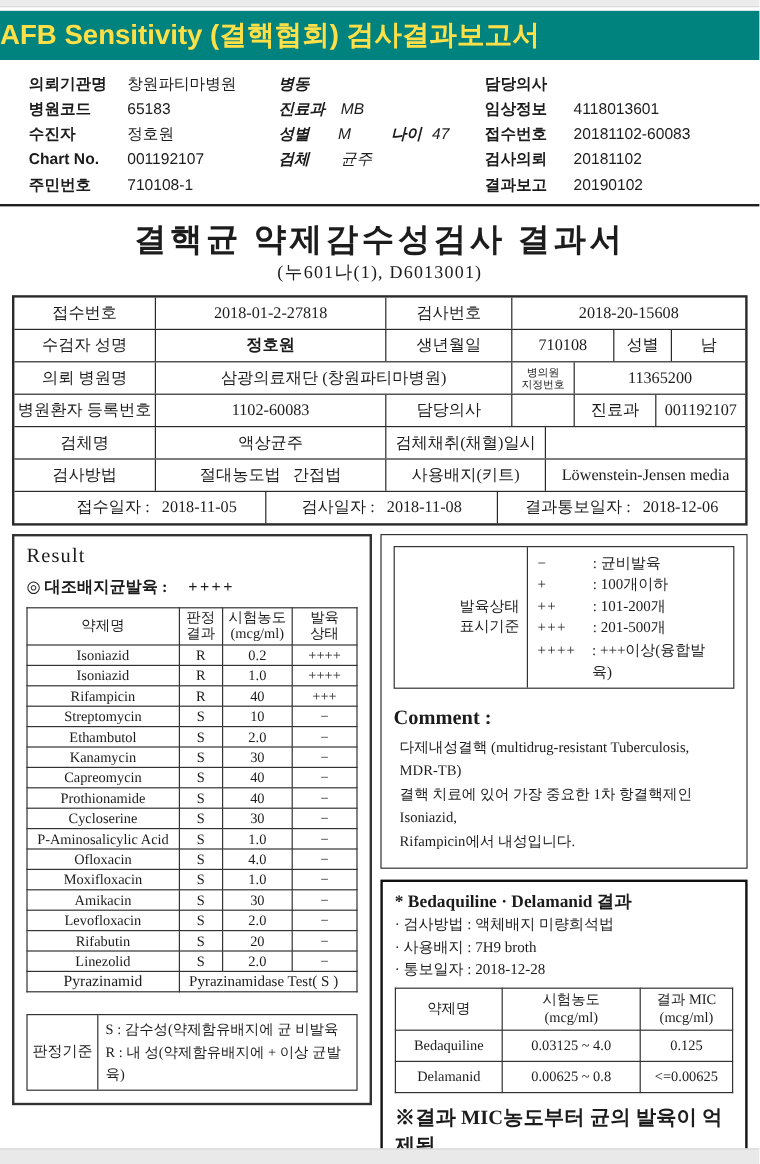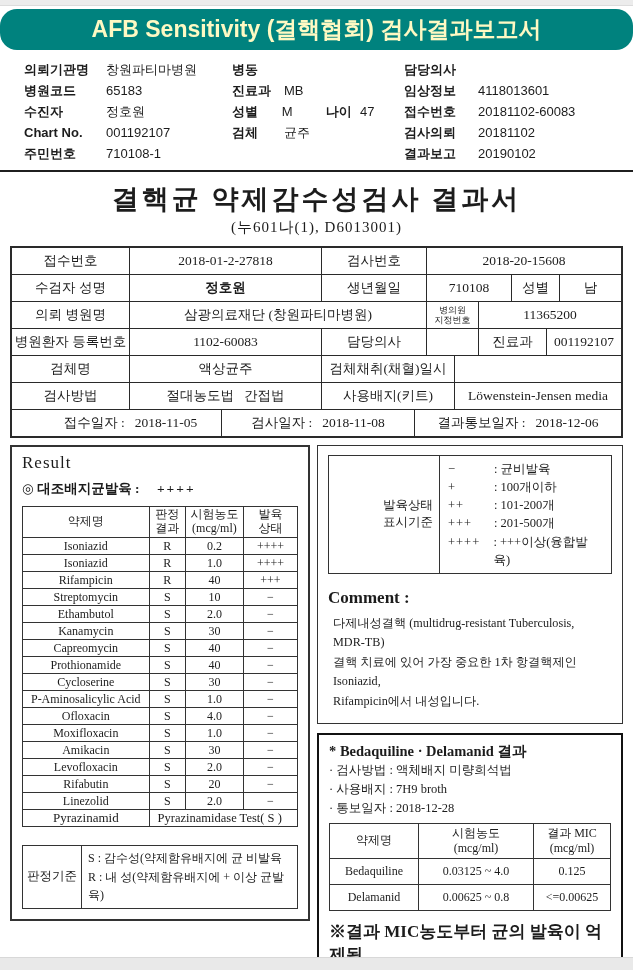--- a/index.html
+++ b/index.html
@@ -2,30 +2,29 @@
 <html><head>
 <meta charset="utf-8">
 <style>
   html,body{margin:0;padding:0;}
   body{
     width:633px;height:970px;background:#ffffff;position:relative;overflow:hidden;
     font-family:"Liberation Serif","DejaVu Serif",serif;color:#1c1c1c;
   }
   .top-strip{height:5px;background:#ececec;border-bottom:1px solid #dcdcdc;}
   .banner{
-    margin-top:3px;height:41px;line-height:41px;text-align:center;
-    background:#00827E;color:#fef9c3;font-weight:bold;font-size:23px;
+    margin-top:3px;height:41px;line-height:41px;
+    background:#00827E;color:#fde047;font-weight:bold;font-size:23px;
     font-family:"Liberation Sans","DejaVu Sans",sans-serif;
-    border-radius:17px;
   }
   
   .patient-info{display:flex;padding:9px 0 3px 24px;font-size:13px;
     font-family:"Liberation Sans","DejaVu Sans",sans-serif;}
   .pi-col1{width:208px;}
-  .pi-col2{width:172px;}
+  .pi-col2{width:172px;font-style:italic;}
   .pi-col3{flex:1;}
   .pi-row{display:flex;line-height:21px;}
   .pi-label{font-weight:bold;}
   .pi-col1 .pi-label{width:82px;}
   .pi-col2 .pi-label{width:52px;}
   .pi-col3 .pi-label{width:74px;}
   .pi-col2 .pi-value{width:46px;}
   .pi-extra{width:36px !important;}
   .divider{height:2px;background:#1f1f1f;margin-top:3px;}
   

